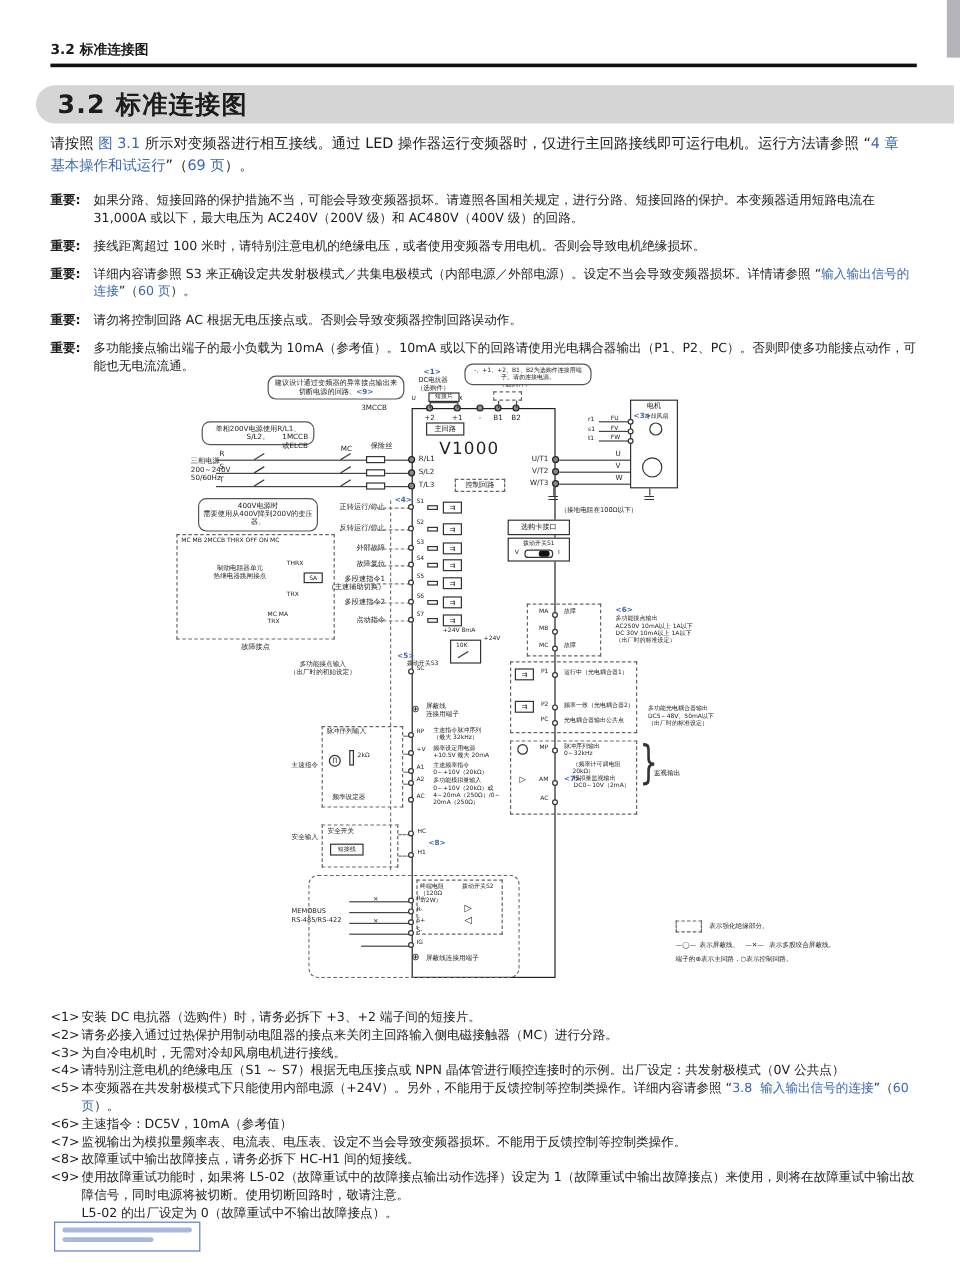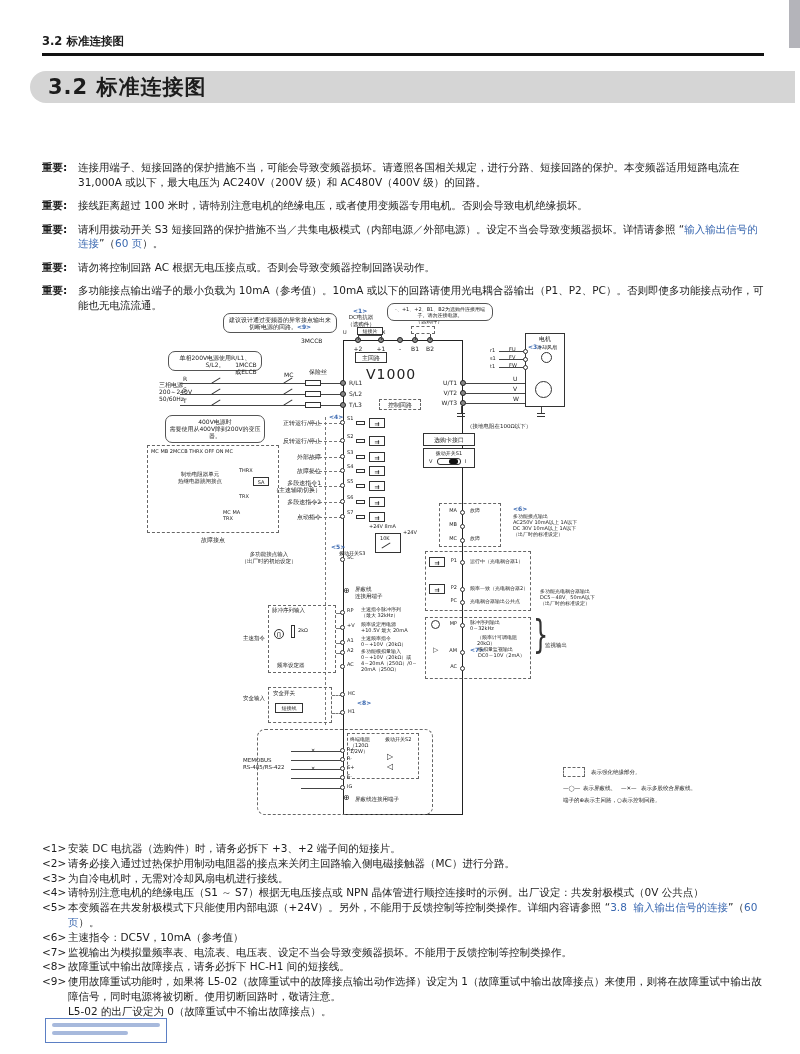--- a/index.html
+++ b/index.html
@@ -55,33 +55,34 @@
 </style>
 </head>
 <body>
 
 <div class="page">
   <div class="side-tab"></div>
   <div class="breadcrumb">3.2  标准连接图</div>
   <div class="rule"></div>
   <div class="h1">3.2   标准连接图</div>
 
+  <p class="intro"><span>请按照 </span><span class="blue">图 3.1</span><span> 所示对变频器进行相互接线。通过 LED 操作器运行变频器时，仅进行主回路接线即可运行电机。运行方法请参照 “</span><span class="blue">4 章  基本操作和试运行</span><span>”（</span><span class="blue">69 页</span><span>）。</span></p>
 
   <div class="notes">
     <div class="note">
         <span class="nl">重要:</span>
-        <span class="nt"><span>连接用端子、短接回路的保护措施不当，可能会导致变频器损坏。请遵照各国相关规定，进行分路、短接回路的保护。本变频器适用短路电流在 31,000A 或以下，最大电压为 AC240V（200V 级）和 AC480V（400V 级）的回路。</span></span>
+        <span class="nt"><span>如果分路、短接回路的保护措施不当，可能会导致变频器损坏。请遵照各国相关规定，进行分路、短接回路的保护。本变频器适用短路电流在 31,000A 或以下，最大电压为 AC240V（200V 级）和 AC480V（400V 级）的回路。</span></span>
       </div>
     <div class="note">
         <span class="nl">重要:</span>
         <span class="nt"><span>接线距离超过 100 米时，请特别注意电机的绝缘电压，或者使用变频器专用电机。否则会导致电机绝缘损坏。</span></span>
       </div>
     <div class="note">
         <span class="nl">重要:</span>
-        <span class="nt"><span>请利用拨动开关 S3 短接回路的保护措施不当／共集电极模式（内部电源／外部电源）。设定不当会导致变频器损坏。详情请参照 “</span><span class="blue">输入输出信号的连接</span><span>”（</span><span class="blue">60 页</span><span>）。</span></span>
+        <span class="nt"><span>详细内容请参照 S3 来正确设定共发射极模式／共集电极模式（内部电源／外部电源）。设定不当会导致变频器损坏。详情请参照 “</span><span class="blue">输入输出信号的连接</span><span>”（</span><span class="blue">60 页</span><span>）。</span></span>
       </div>
     <div class="note">
         <span class="nl">重要:</span>
         <span class="nt"><span>请勿将控制回路 AC 根据无电压接点或。否则会导致变频器控制回路误动作。</span></span>
       </div>
     <div class="note">
         <span class="nl">重要:</span>
         <span class="nt"><span>多功能接点输出端子的最小负载为 10mA（参考值）。10mA 或以下的回路请使用光电耦合器输出（P1、P2、PC）。否则即使多功能接点动作，可能也无电流流通。</span></span>
       </div>
   </div>

